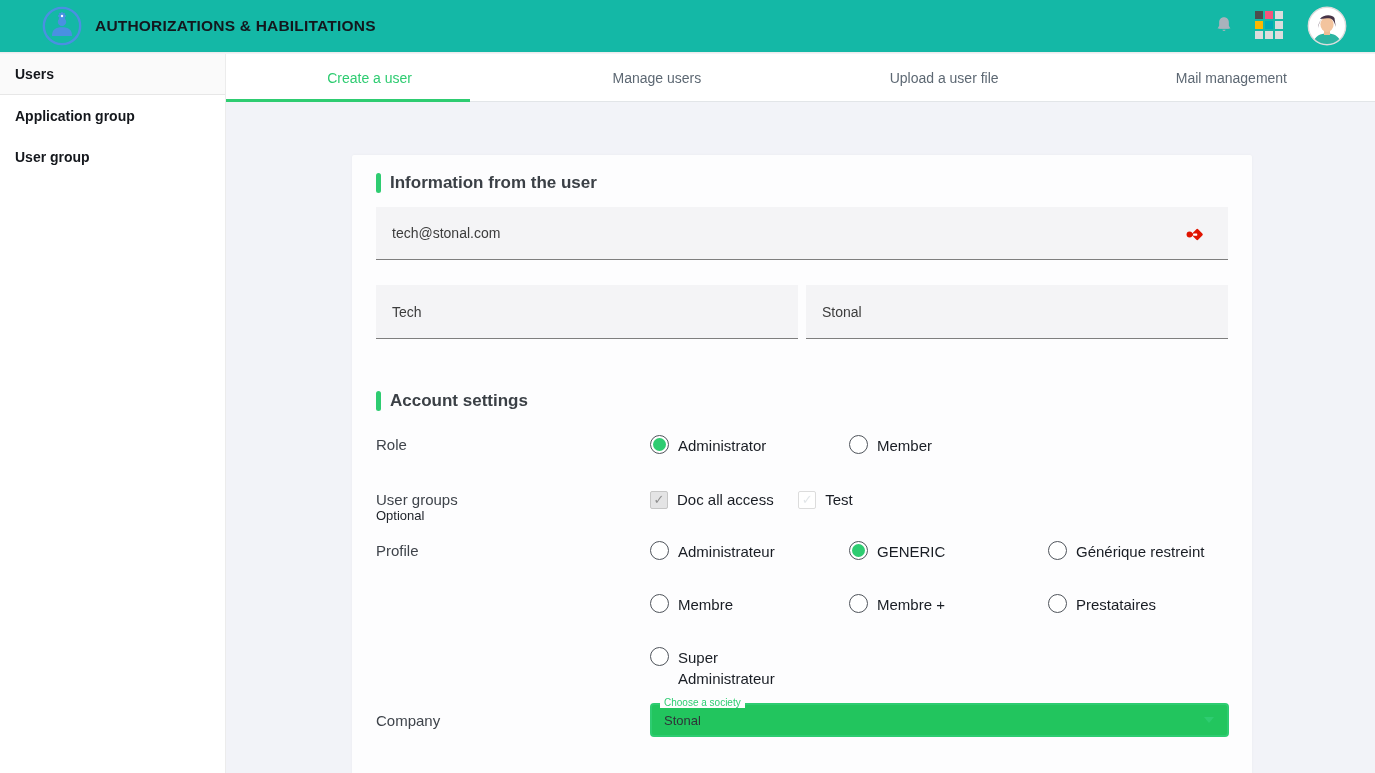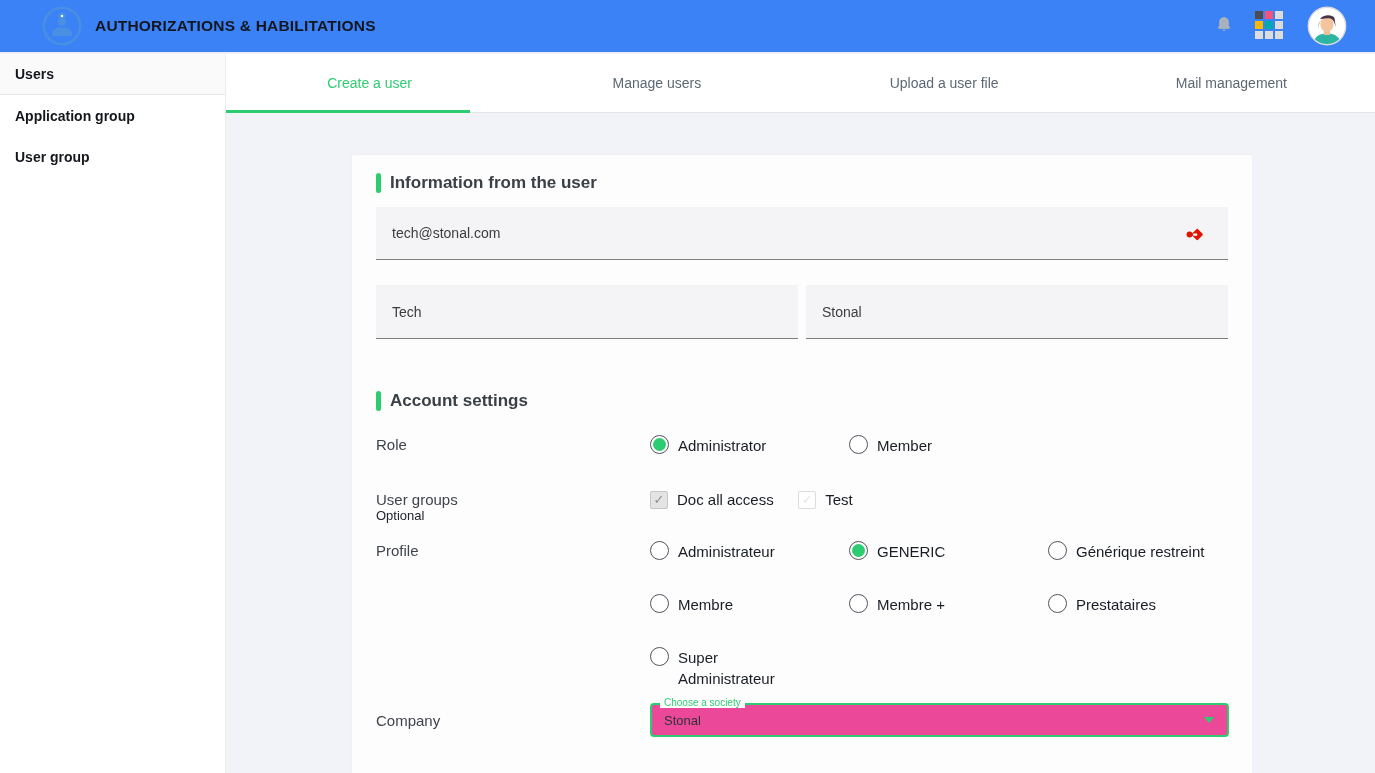--- a/index.html
+++ b/index.html
@@ -3,21 +3,21 @@
 <meta charset="utf-8">
 <style>
   * { box-sizing: border-box; margin: 0; padding: 0; }
   html,body { width:1375px; height:773px; }
   body {
     font-family: "Liberation Sans", "DejaVu Sans", sans-serif;
     background:#f2f3f8; position:relative; overflow:hidden; color:#21252b;
   }
   
   .header {
-    position:absolute; top:0; left:0; right:0; height:53px; background:#3b82f6;
+    position:absolute; top:0; left:0; right:0; height:53px; background:#14b8a6;
     border-bottom:1px solid #ececec; display:flex; align-items:center; z-index:5;
   }
   .logo { margin-left:42px; width:40px; height:40px; flex:none; }
   .app-title { margin-left:13px; font-size:15.5px; font-weight:700; color:#13171d; letter-spacing:.2px; }
   .header-right { margin-left:auto; display:flex; align-items:center; margin-right:28px; }
   .bell-btn { width:22px; height:24px; margin-right:20px; cursor:pointer; }
   .apps-grid { width:30px; height:30px; display:grid; grid-template-columns:repeat(3,8px); grid-template-rows:repeat(3,8px); gap:2px; margin-right:22px; cursor:pointer; }
   .apps-grid span { width:8px; height:8px; display:block; }
   .gc1{background:#4d4d4d}.gc2{background:#f4547c}.gc3{background:#dcdcdc}
   .gc4{background:#fdb800}.gc5{background:#00a9b4}.gc6{background:#dcdcdc}
@@ -30,21 +30,21 @@
     border-right:1px solid #ececec; z-index:4;
   }
   .side-item {
     height:41px; display:flex; align-items:center; padding-left:15px;
     font-size:14px; font-weight:700; color:#14171c; cursor:pointer;
   }
   .side-item.active { background:#fafafa; border-bottom:1px solid #e7e7e7; }
 
   
   .tabbar {
-    position:absolute; top:54px; left:226px; right:0; height:59px; background:#fff;
+    position:absolute; top:54px; left:226px; right:0; height:48px; background:#fff;
     border-bottom:1px solid #e2e5e8; display:flex; z-index:3;
   }
   .tab {
     flex:1; display:flex; align-items:center; justify-content:center;
     font-size:14px; color:#5d6873; cursor:pointer; position:relative;
   }
   .tab.active { color:#2ecc71; }
   .tab.active::after {
     content:""; position:absolute; left:0; right:15%; bottom:-1px; height:3px; background:#2ecc71;
   }
@@ -98,21 +98,21 @@
   .cb {
     width:18px; height:18px; border-radius:2px; display:flex; align-items:center;
     justify-content:center; font-size:13px; font-weight:700; flex:none;
   }
   .cb.disabled-checked { background:#e4e4e5; border:1px solid #c6c6c6; color:#8f8f8f; }
   .cb.faint-checked { background:#fff; border:1px solid #dcdcdc; color:#e2e6e9; }
   .check-opt .opt-label { font-size:15px; color:#191d24; margin-left:9px; }
 
   .select-box {
     position:relative; width:579px; height:34px; border:2px solid #2ecc71; border-radius:4px;
-    display:flex; align-items:center; padding-left:12px; cursor:pointer; background:#ec4899;
+    display:flex; align-items:center; padding-left:12px; cursor:pointer; background:#22c55e;
   }
   .select-float {
     position:absolute; top:-8px; left:8px; font-size:10px; color:#2ecc71;
     background:#fdfdfe; padding:0 4px; line-height:11px;
   }
   .select-value { font-size:13px; color:#2f3338; }
   .select-arrow {
     position:absolute; right:13px; top:12px; width:0; height:0;
     border-left:5px solid transparent; border-right:5px solid transparent; border-top:6px solid #2ecc71;
   }

